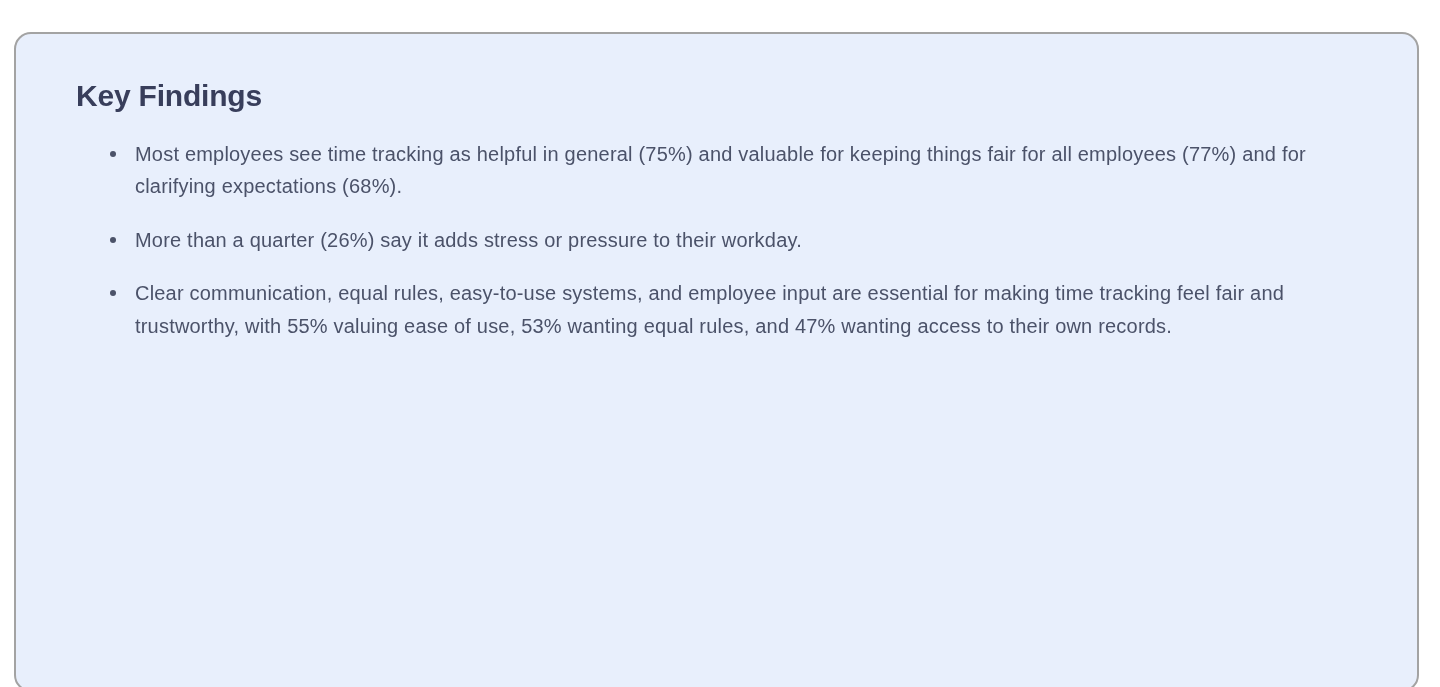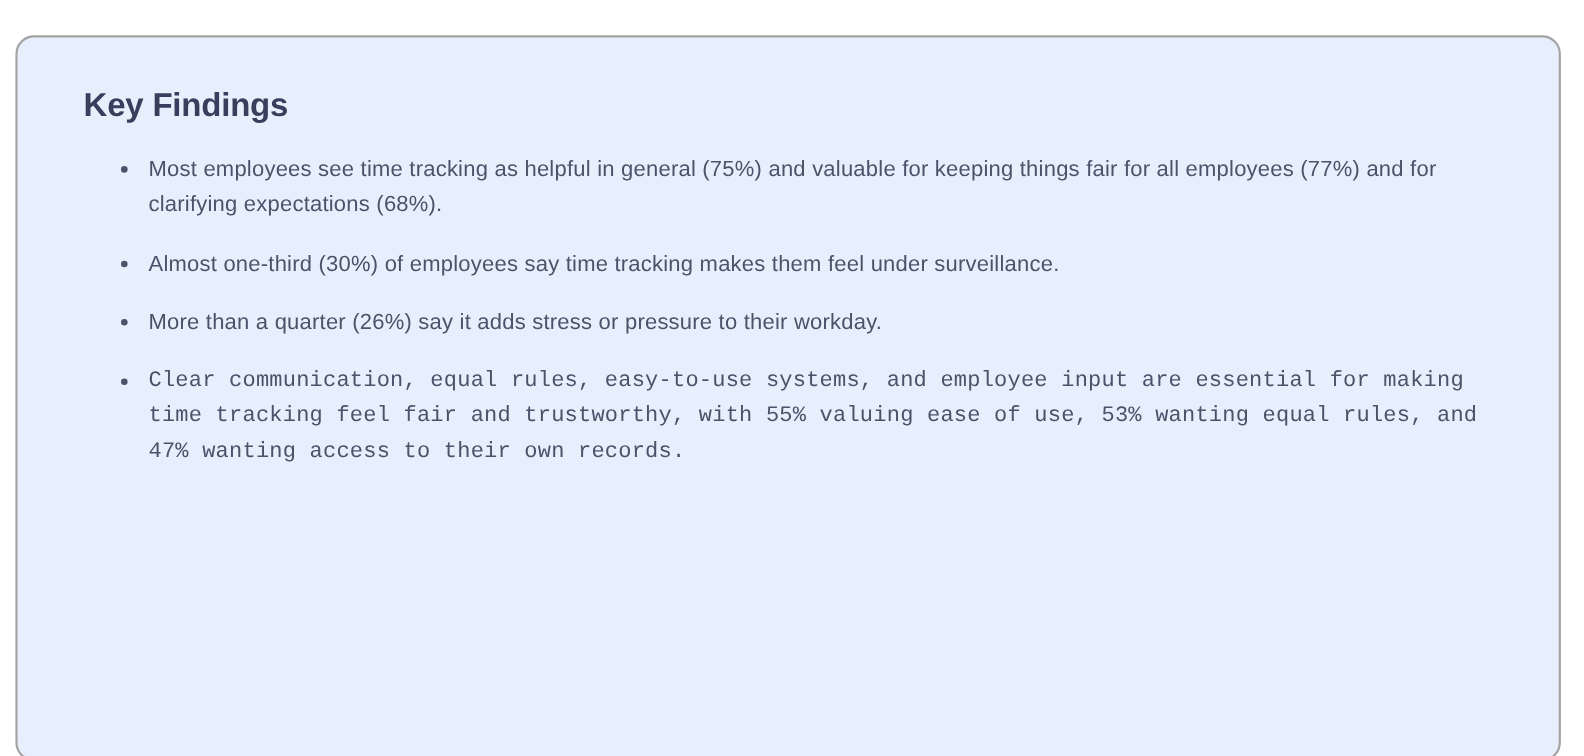--- a/index.html
+++ b/index.html
@@ -53,21 +53,20 @@
     line-height: 1.62;
     color: #4b5269;
     margin-bottom: 21px;
     padding-left: 25px;
     max-width: 1245px;
     letter-spacing: 0.01em;
   }
 
   #findings-list li:last-child {
     margin-bottom: 0;
-    font-family: Liberation Mono, monospace;
   }
 
   #findings-list li::before {
     content: "";
     position: absolute;
     left: 0;
     top: 13px;
     width: 6px;
     height: 6px;
     border-radius: 50%;
@@ -76,18 +75,17 @@
 </style>
 </head>
 <body>
 
 <div id="findings-card">
   <div class="card-inner">
     <h1 id="page-title">Key Findings</h1>
 
     <ul id="findings-list">
       <li>Most employees see time tracking as helpful in general (75%) and valuable for keeping things fair for all employees (77%) and for clarifying expectations (68%).</li>
-      <li>Almost one-third (30%) of employees say time tracking makes them feel under surveillance.</li>
       <li>More than a quarter (26%) say it adds stress or pressure to their workday.</li>
       <li>Clear communication, equal rules, easy-to-use systems, and employee input are essential for making time tracking feel fair and trustworthy, with 55% valuing ease of use, 53% wanting equal rules, and 47% wanting access to their own records.</li>
     </ul>
   </div>
 </div>
 
 </body></html>

